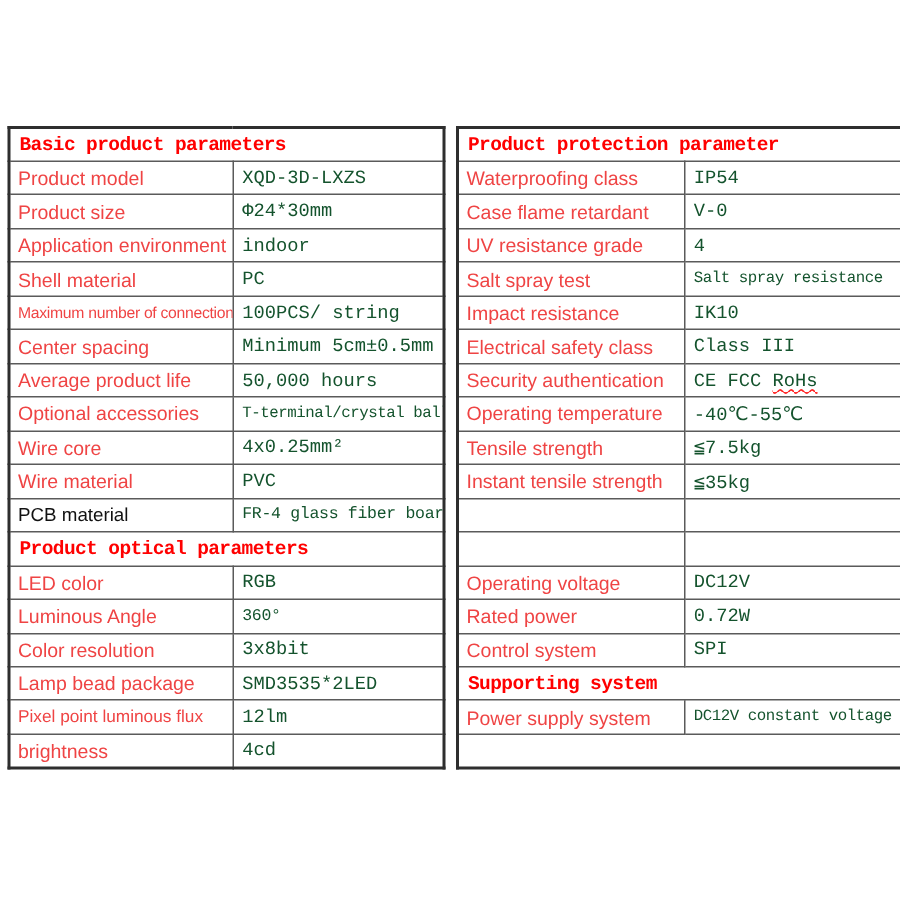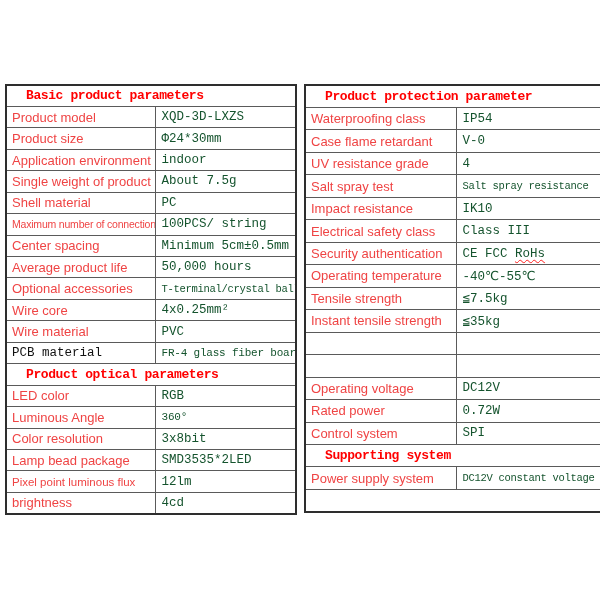--- a/index.html
+++ b/index.html
@@ -32,38 +32,38 @@
     overflow: hidden;
     font-size: 13px;
     color: #222222;
   }
   td.sec-header {
     color: #ff0000;
     font-weight: bold;
     font-family: "Liberation Mono", "DejaVu Sans Mono", "DejaVu Sans", monospace;
     font-size: 13px;
     letter-spacing: -0.4px;
-    padding-left: 19px;
+    padding-left: 6px;
   }
   td.p-label {
     font-family: "Liberation Sans", sans-serif;
     color: #ef4444;
     font-size: 13px;
   }
   td.p-value {
     font-family: "Liberation Mono", "DejaVu Sans Mono", "DejaVu Sans", monospace;
     color: #14532d;
     font-size: 12.5px;
     padding-left: 6px;
   }
   
   td.l-xs { font-size: 10.5px; letter-spacing: -0.2px; }
   td.l-sm { font-size: 11.5px; }
   td.l-mono {
-    font-family: Liberation Mono, monospace;
+    font-family: Liberation Sans, sans-serif;
     font-size: 12.5px;
     color: #111111;
     margin-left: 12px;
   }
   td.v-xs { font-size: 10.5px; letter-spacing: -0.3px; }
   td.v-sm { font-size: 11px;  letter-spacing: -0.2px; }
 
   .squiggle {
     text-decoration: underline;
     text-decoration-style: wavy;
@@ -90,24 +90,20 @@
   </tr>
   <tr>
     <td class="p-label">Product size</td>
     <td class="p-value">Φ24*30mm</td>
   </tr>
   <tr>
     <td class="p-label">Application environment</td>
     <td class="p-value">indoor</td>
   </tr>
   <tr>
-    <td class="p-label">Single weight of product</td>
-    <td class="p-value">About 7.5g</td>
-  </tr>
-  <tr>
     <td class="p-label">Shell material</td>
     <td class="p-value">PC</td>
   </tr>
   <tr>
     <td class="p-label l-xs">Maximum number of connections</td>
     <td class="p-value">100PCS/ string</td>
   </tr>
   <tr>
     <td class="p-label">Center spacing</td>
     <td class="p-value">Minimum 5cm±0.5mm</td>

